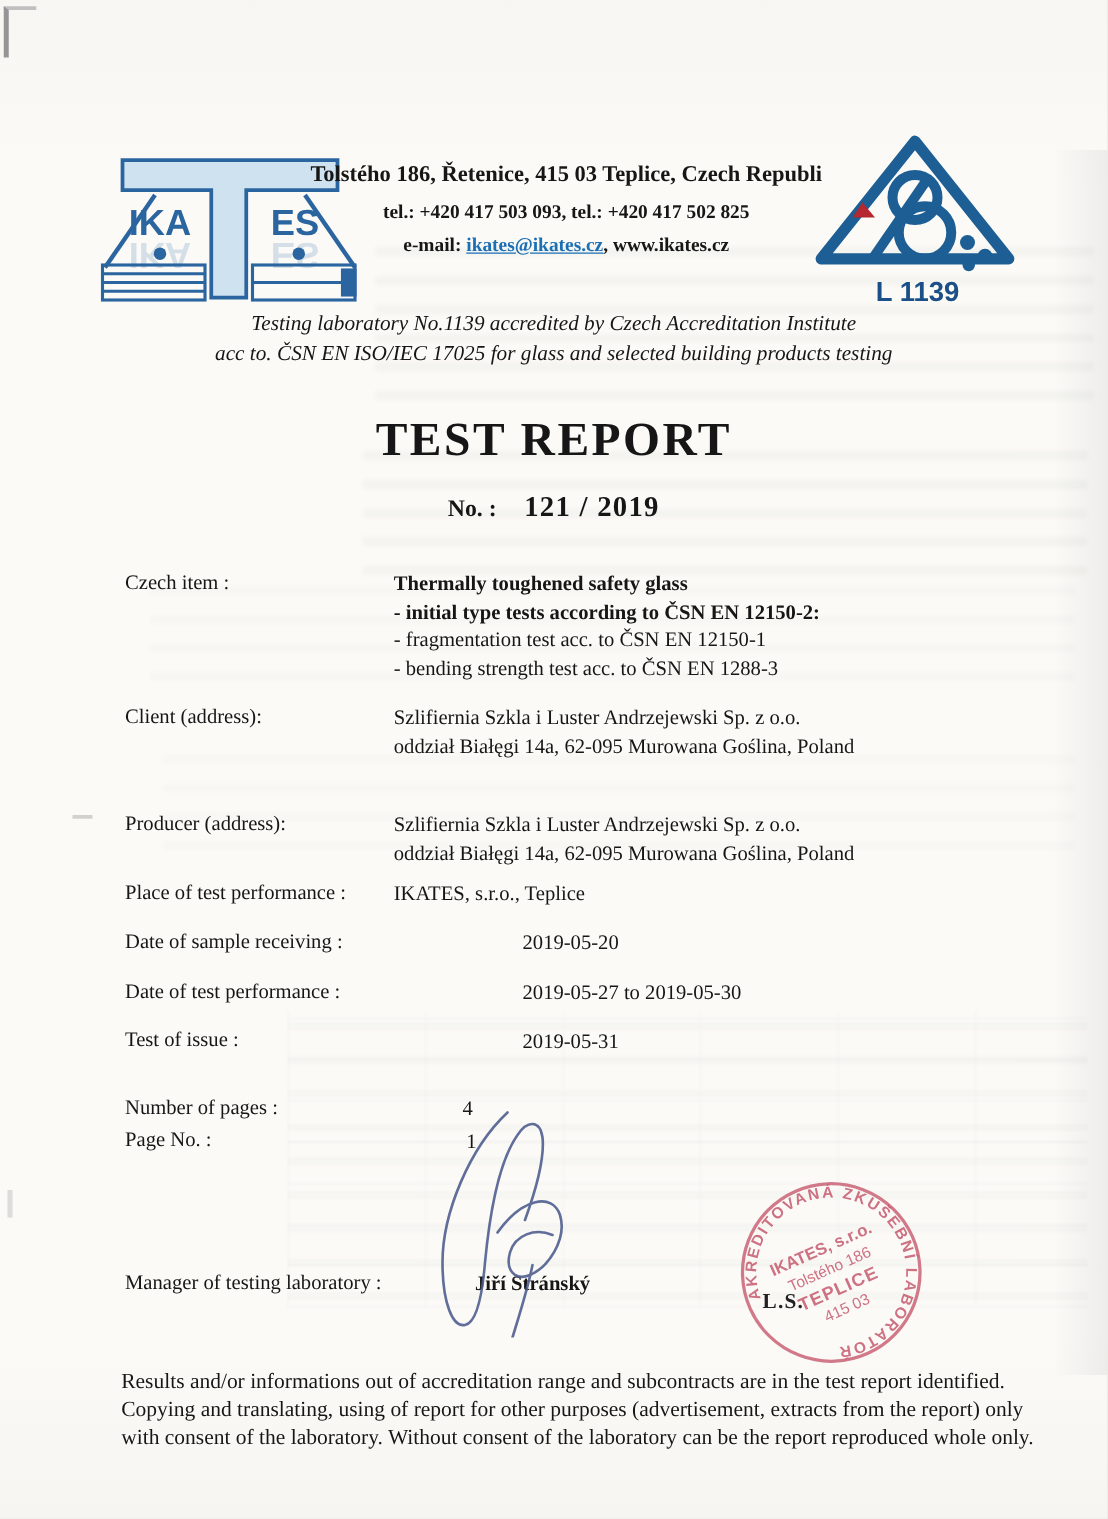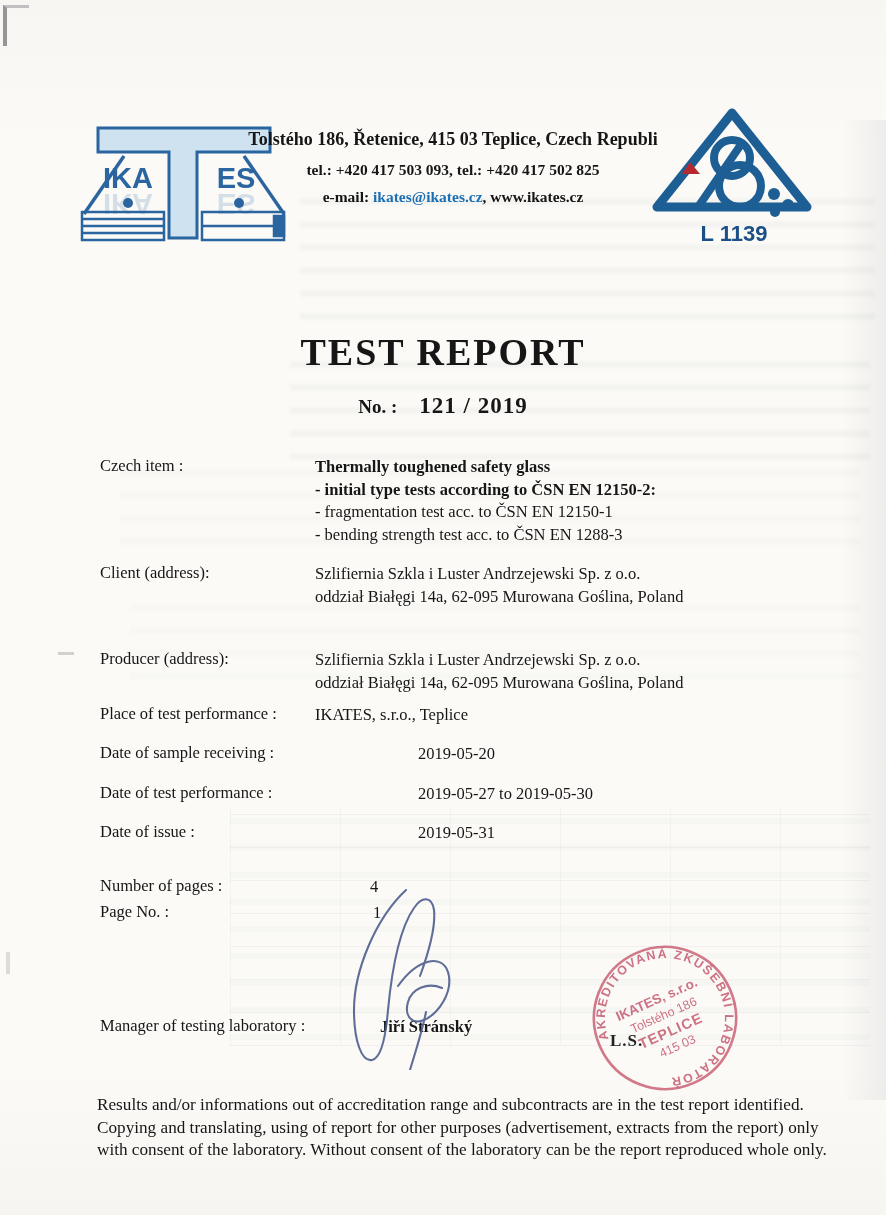--- a/index.html
+++ b/index.html
@@ -22,21 +22,21 @@
       repeating-linear-gradient(0deg,rgba(108,118,108,.10) 6px 12px,transparent 12px 33px);
     opacity:.34;filter:blur(.7px);
   }
   .ghost-edge{background:linear-gradient(90deg,transparent,rgba(120,120,124,.10));}
   
   .company-title{top:76px;left:0;width:100%;text-align:center;font-size:26px;font-weight:bold;margin:0;letter-spacing:.2px;z-index:2;}
   .addr-block{left:228px;top:129px;width:450px;text-align:center;z-index:2;}
   .addr-line{font-size:18px;font-weight:bold;}
   .tel-line{margin-top:11px;font-size:15.5px;font-weight:bold;}
   .email-line{margin-top:9px;font-size:15.5px;font-weight:bold;}
-  .email-link{color:#1a6fb5;cursor:pointer;}
+  .email-link{color:#1a6fb5;text-decoration:underline;cursor:pointer;}
   .ikates-logo{left:76px;top:118px;width:218px;height:136px;z-index:2;}
   .cai-logo{left:648px;top:106px;width:168px;height:148px;z-index:2;}
   .accred{top:247px;left:0;width:100%;text-align:center;font-style:italic;font-size:17px;line-height:24px;z-index:2;}
   
   .test-report-title{top:330px;left:0;width:100%;text-align:center;font-size:38px;font-weight:bold;letter-spacing:2px;margin:0;z-index:2;}
   .report-no{top:393px;left:0;width:100%;text-align:center;z-index:2;}
   .report-no-label{font-size:19px;font-weight:bold;}
   .report-no-value{font-size:23px;font-weight:bold;margin-left:18px;letter-spacing:1px;}
   
   .field-row{left:0;width:100%;font-size:16.5px;z-index:2;}
@@ -109,20 +109,24 @@
     <circle cx="84" cy="52" r="18" fill="none" stroke="#1d5e94" stroke-width="8"></circle>
     <circle cx="92" cy="80" r="21" fill="none" stroke="#1d5e94" stroke-width="8"></circle>
     <line x1="50" y1="101" x2="92" y2="40" stroke="#1d5e94" stroke-width="8"></line>
     <polygon points="42,56 52,68 34,68" fill="#b5282f"></polygon>
     <circle cx="126" cy="88" r="6" fill="#1d5e94"></circle>
     <circle cx="140" cy="99" r="6" fill="#1d5e94"></circle>
     <circle cx="127" cy="106" r="5" fill="#1d5e94"></circle>
     <text x="86" y="135" text-anchor="middle" font-family="Liberation Sans, sans-serif" font-weight="bold" font-size="22" fill="#1b4f87">L 1139</text>
   </svg>
 
+  <div class="z accred">
+    <div>Testing laboratory No.1139 accredited by Czech Accreditation Institute</div>
+    <div>acc to. ČSN EN ISO/IEC 17025 for glass and selected building products testing</div>
+  </div>
 
   <h2 class="z test-report-title">TEST REPORT</h2>
   <div class="z report-no">
     <span class="report-no-label">No. :</span>
     <span class="report-no-value">121 / 2019</span>
   </div>
 
   <div class="z field-row r-testitem">
     <span class="f-label">Czech item :</span>
     <div class="f-value v315">
@@ -158,21 +162,21 @@
     <span class="f-label">Date of sample receiving :</span>
     <div class="f-value v372">2019-05-20</div>
   </div>
 
   <div class="z field-row r-performance">
     <span class="f-label">Date of test performance :</span>
     <div class="f-value v372">2019-05-27 to 2019-05-30</div>
   </div>
 
   <div class="z field-row r-issue">
-    <span class="f-label">Date of issue :</span>
+    <span class="f-label">Test of issue :</span>
     <div class="f-value v372">2019-05-31</div>
   </div>
 
   <div class="z field-row r-pages">
     <span class="f-label">Number of pages :</span>
     <div class="f-value v370">4</div>
   </div>
 
   <div class="z field-row r-pageno">
     <span class="f-label">Page No. :</span>

